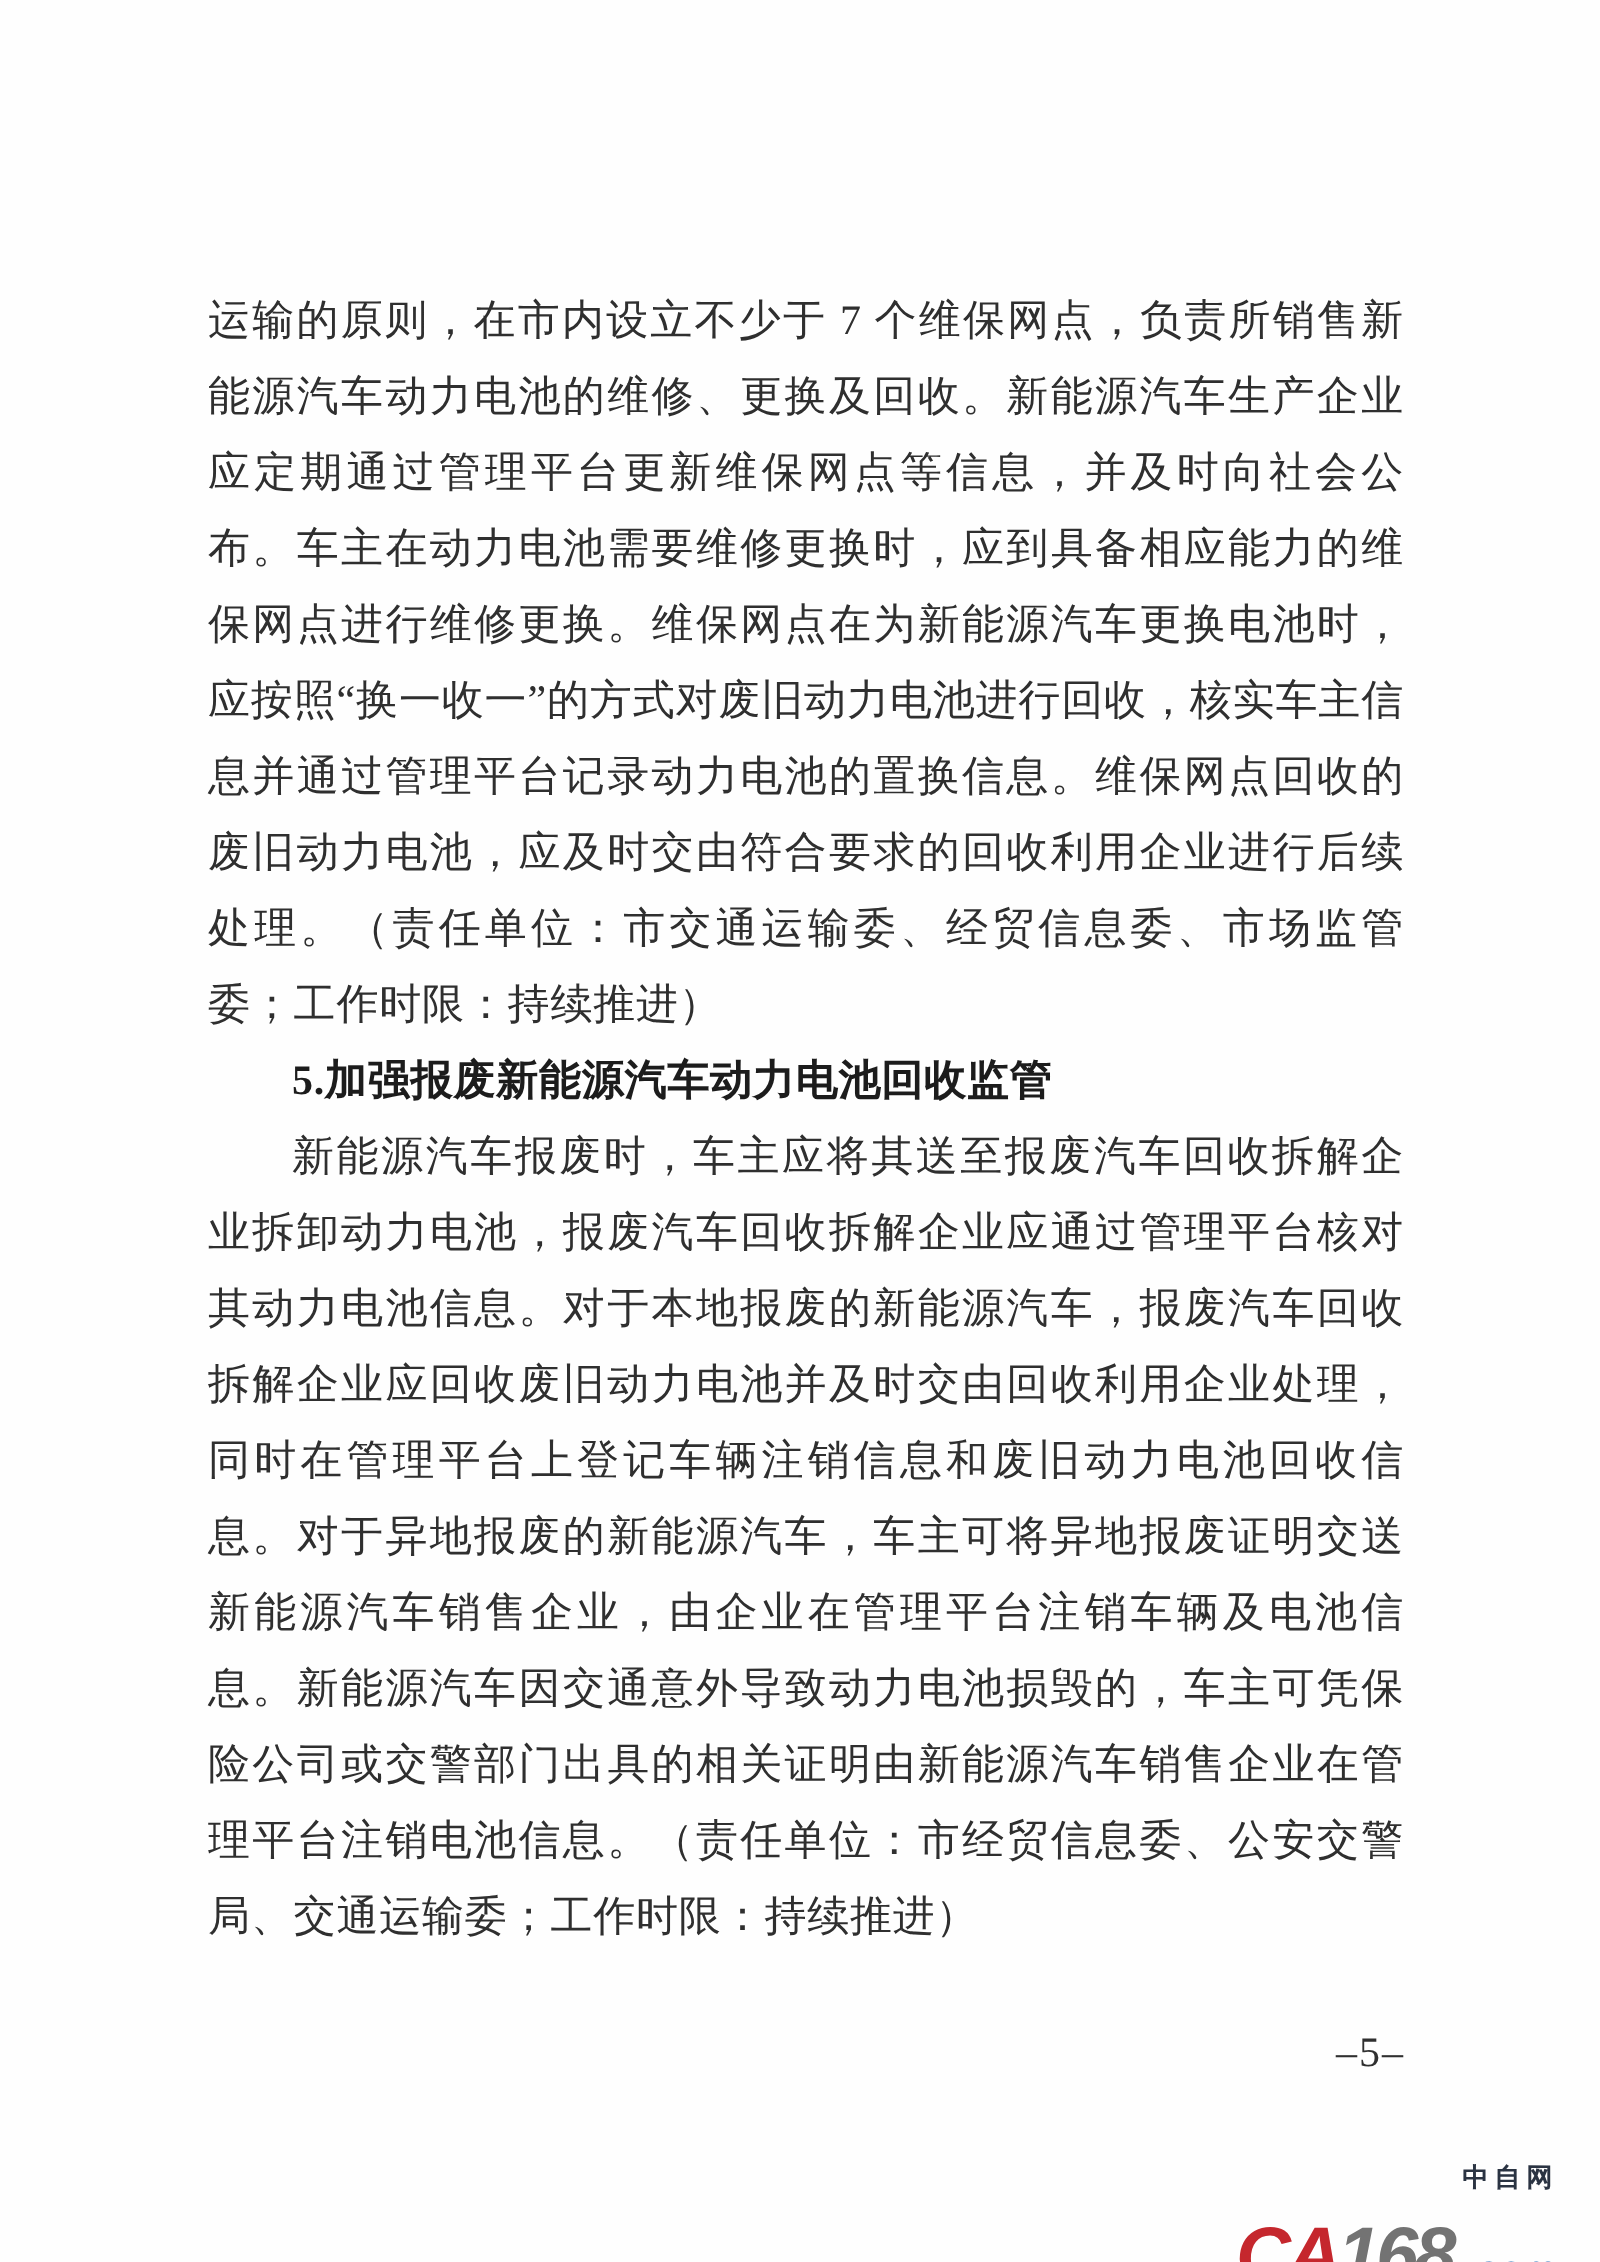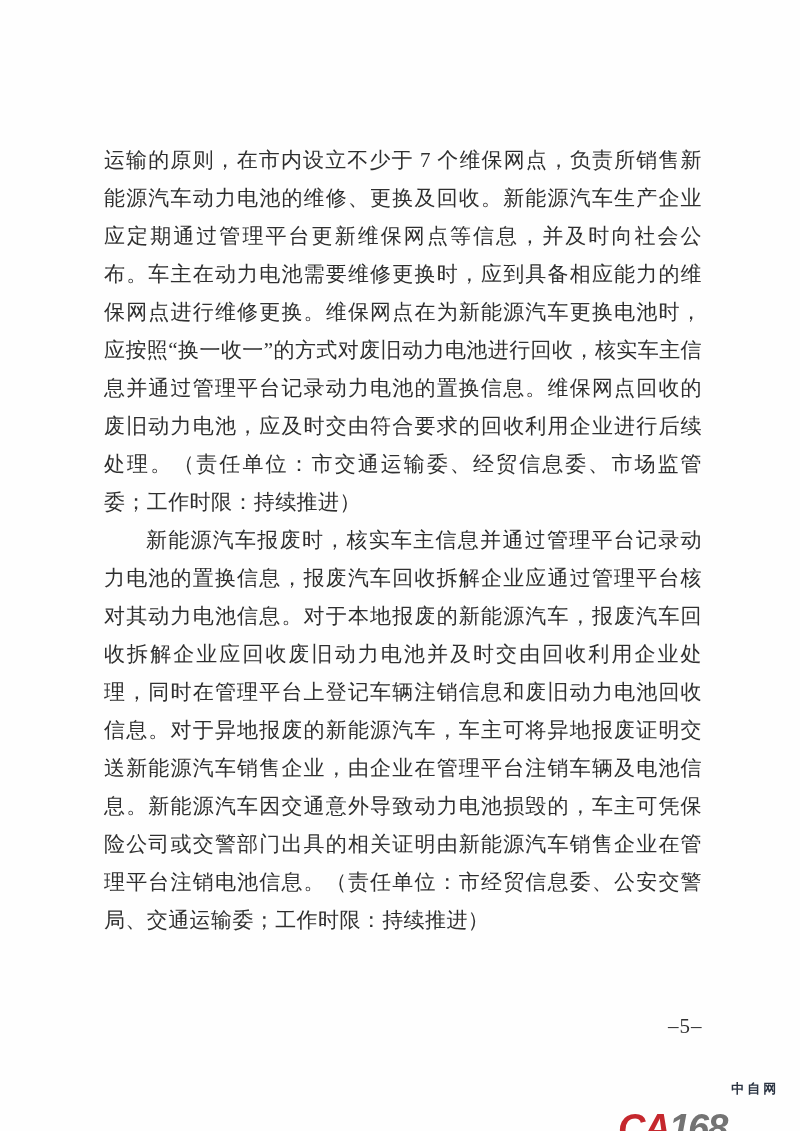--- a/index.html
+++ b/index.html
@@ -91,21 +91,22 @@
     margin-top: 30px;
   }
 </style>
 </head>
 <body>
 
 <div class="page">
 
   <div class="text-block">
     <p class="para no-indent">运输的原则，在市内设立不少于 7 个维保网点，负责所销售新能源汽车动力电池的维修、更换及回收。新能源汽车生产企业应定期通过管理平台更新维保网点等信息，并及时向社会公布。车主在动力电池需要维修更换时，应到具备相应能力的维保网点进行维修更换。维保网点在为新能源汽车更换电池时，应按照“换一收一”的方式对废旧动力电池进行回收，核实车主信息并通过管理平台记录动力电池的置换信息。维保网点回收的废旧动力电池，应及时交由符合要求的回收利用企业进行后续处理。（责任单位：市交通运输委、经贸信息委、市场监管委；工作时限：持续推进）</p>
-    <p class="para">新能源汽车报废时，核实车主信息并通过管理平台记录动力电池的置换信息，报废汽车回收拆解企业应通过管理平台核对其动力电池信息。对于本地报废的新能源汽车，报废汽车回收拆解企业应回收废旧动力电池并及时交由回收利用企业处理，同时在管理平台上登记车辆注销信息和废旧动力电池回收信息。对于异地报废的新能源汽车，车主可将异地报废证明交送新能源汽车销售企业，由企业在管理平台注销车辆及电池信息。新能源汽车因交通意外导致动力电池损毁的，车主可凭保险公司或交警部门出具的相关证明由新能源汽车销售企业在管理平台注销电池信息。（责任单位：市经贸信息委、公安交警局、交通运输委；工作时限：持续推进）</p>
+    <p class="heading">5.加强报废新能源汽车动力电池回收监管</p>
+    <p class="para">新能源汽车报废时，车主应将其送至报废汽车回收拆解企业拆卸动力电池，报废汽车回收拆解企业应通过管理平台核对其动力电池信息。对于本地报废的新能源汽车，报废汽车回收拆解企业应回收废旧动力电池并及时交由回收利用企业处理，同时在管理平台上登记车辆注销信息和废旧动力电池回收信息。对于异地报废的新能源汽车，车主可将异地报废证明交送新能源汽车销售企业，由企业在管理平台注销车辆及电池信息。新能源汽车因交通意外导致动力电池损毁的，车主可凭保险公司或交警部门出具的相关证明由新能源汽车销售企业在管理平台注销电池信息。（责任单位：市经贸信息委、公安交警局、交通运输委；工作时限：持续推进）</p>
   </div>
 
   <div class="page-number">–5–</div>
 
   <div class="footer-logo">
     <span class="logo-big logo-ca">CA</span>
     <span class="logo-big logo-168">168</span>
     <span class="logo-right">
       <span class="logo-cn">中自网</span>
       <span class="logo-com">.com</span>

